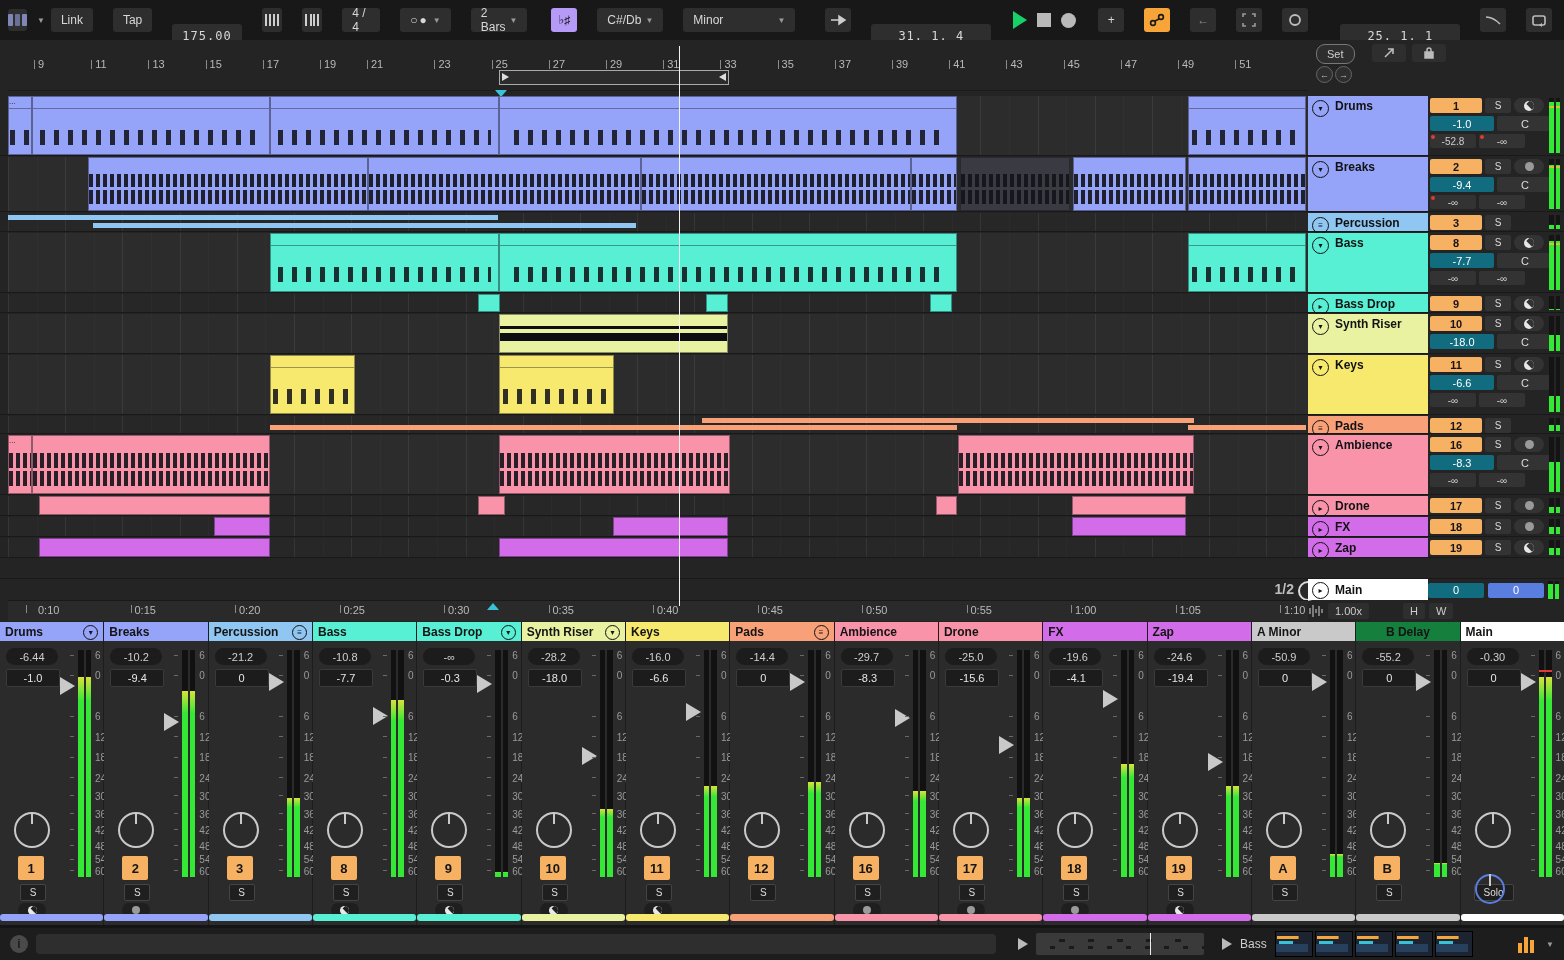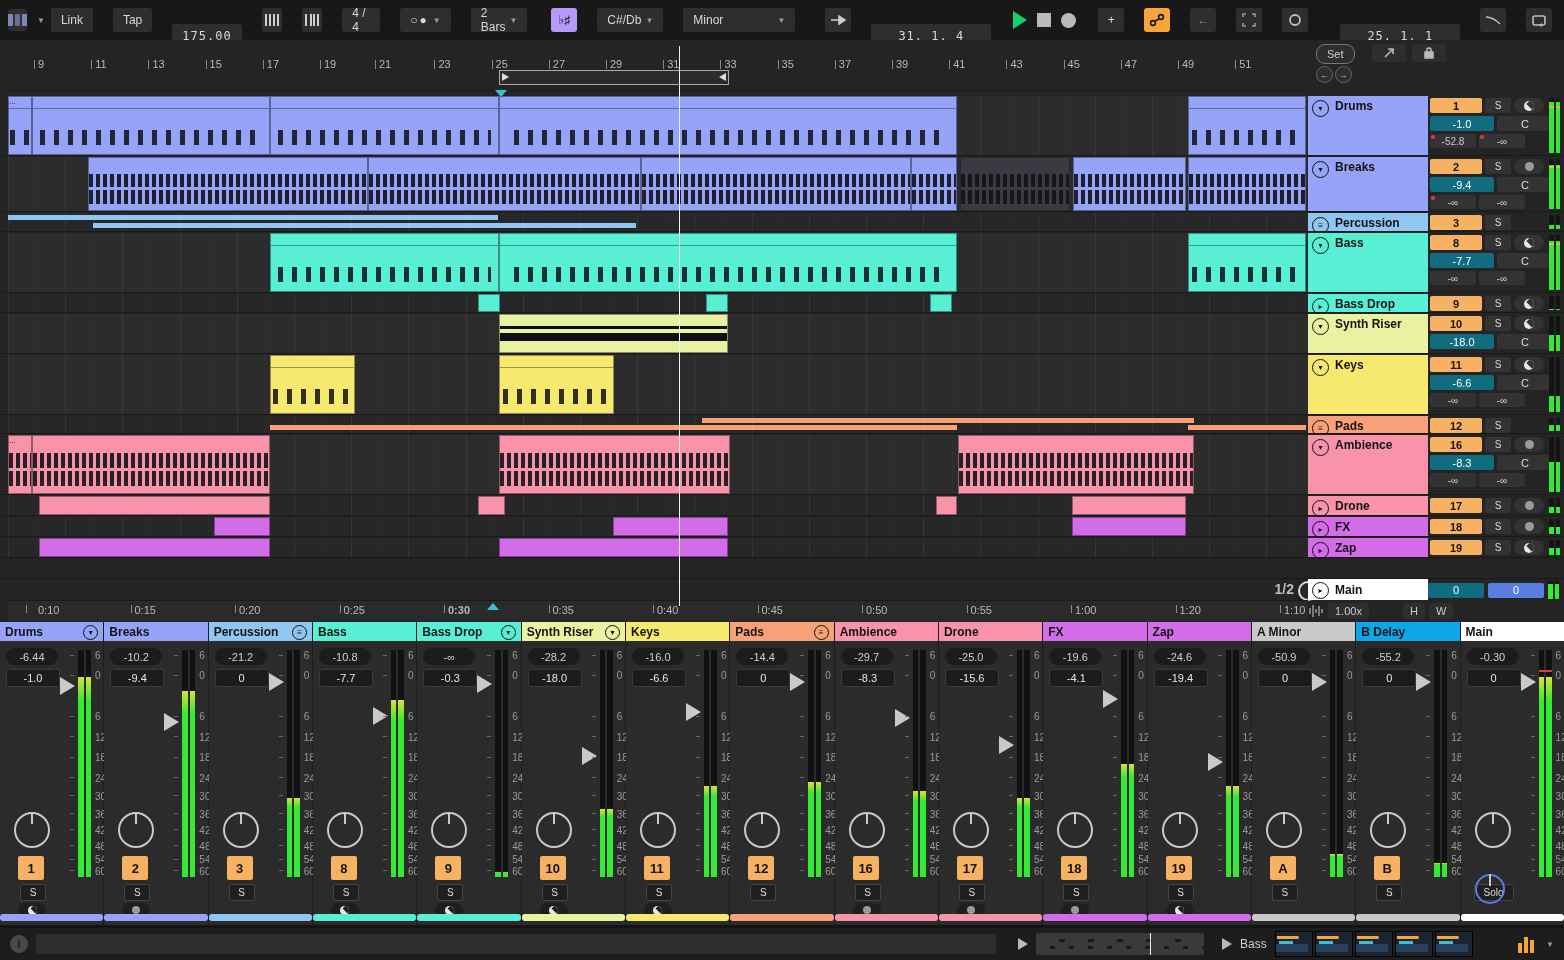--- a/index.html
+++ b/index.html
@@ -270,21 +270,21 @@
 <div id="arr">
   <div id="ruler">
     <div id="loopbrace"></div>
     <div id="insmark"></div>
   <span class="barlab" style="left: 30px;">9</span>
       <span class="barlab" style="left: 87.2px;">11</span>
       <span class="barlab" style="left: 144.4px;">13</span>
       <span class="barlab" style="left: 201.6px;">15</span>
       <span class="barlab" style="left: 258.8px;">17</span>
       <span class="barlab" style="left: 316px;">19</span>
-      <span class="barlab" style="left: 371px;">21</span>
+      <span class="barlab" style="left: 363px;">21</span>
       <span class="barlab" style="left: 430.4px;">23</span>
       <span class="barlab" style="left: 487.6px;">25</span>
       <span class="barlab" style="left: 544.8px;">27</span>
       <span class="barlab" style="left: 602px;">29</span>
       <span class="barlab" style="left: 659.2px;">31</span>
       <span class="barlab" style="left: 716.4px;">33</span>
       <span class="barlab" style="left: 773.6px;">35</span>
       <span class="barlab" style="left: 830.8px;">37</span>
       <span class="barlab" style="left: 888px;">39</span>
       <span class="barlab" style="left: 945.2px;">41</span>
@@ -718,28 +718,28 @@
           </i>
         </div>
     </div>
   </div>
 
   <div id="truler">
       <span class="timelab" style="left: 22px; padding-left: 8px;">0:10</span>
       <span class="timelab" style="left: 126.5px;">0:15</span>
       <span class="timelab" style="left: 231px;">0:20</span>
       <span class="timelab" style="left: 335.5px;">0:25</span>
-      <span class="timelab" style="left: 440px; font-weight: bold;">0:30</span>
+      <span class="timelab" style="left: 440px;">0:30</span>
       <span class="timelab" style="left: 544.5px;">0:35</span>
       <span class="timelab" style="left: 649px;">0:40</span>
       <span class="timelab" style="left: 753.5px;">0:45</span>
       <span class="timelab" style="left: 858px;">0:50</span>
       <span class="timelab" style="left: 962.5px;">0:55</span>
       <span class="timelab" style="left: 1067px;">1:00</span>
-      <span class="timelab" style="left: 1171.5px;">1:20</span>
+      <span class="timelab" style="left: 1171.5px;">1:05</span>
       <span class="timelab" style="left: 1276px;">1:10</span>
     </div>
   <div id="tmark"></div>
   <div id="zoomctl">
     <svg width="16" height="14">
         <g stroke="#9a9a9a" stroke-width="1.5">
           <line x1="2" y1="4" x2="2" y2="10"></line>
           <line x1="5" y1="1" x2="5" y2="13"></line>
           <line x1="8" y1="5" x2="8" y2="9"></line>
           <line x1="11" y1="2" x2="11" y2="12"></line>
@@ -1408,21 +1408,21 @@
         <span style="top: 84%;">48</span>
         <span style="top: 90%;">54</span>
         <span style="top: 95%;">60</span>
       </div>
       <div class="knob"></div>
       <div class="snum">A</div>
       <div class="ssolo">S</div>
       <div class="sfoot" style="background: rgb(201, 201, 201);"></div>
     </div>
     <div class="strip">
-      <div class="shead" style="background: #0ea5e9;">
+      <div class="shead" style="background: #15803d; justify-content: center;">
         <span>B Delay</span>
       </div>
       <div class="peak">-55.2</div>
       <div class="vval">0</div>
       <div class="fadtri" style="top: 51.1px;"></div>
       <div class="smeter">
         <i>
           <b style="height: 6%;"></b>
         </i>
         <i>

